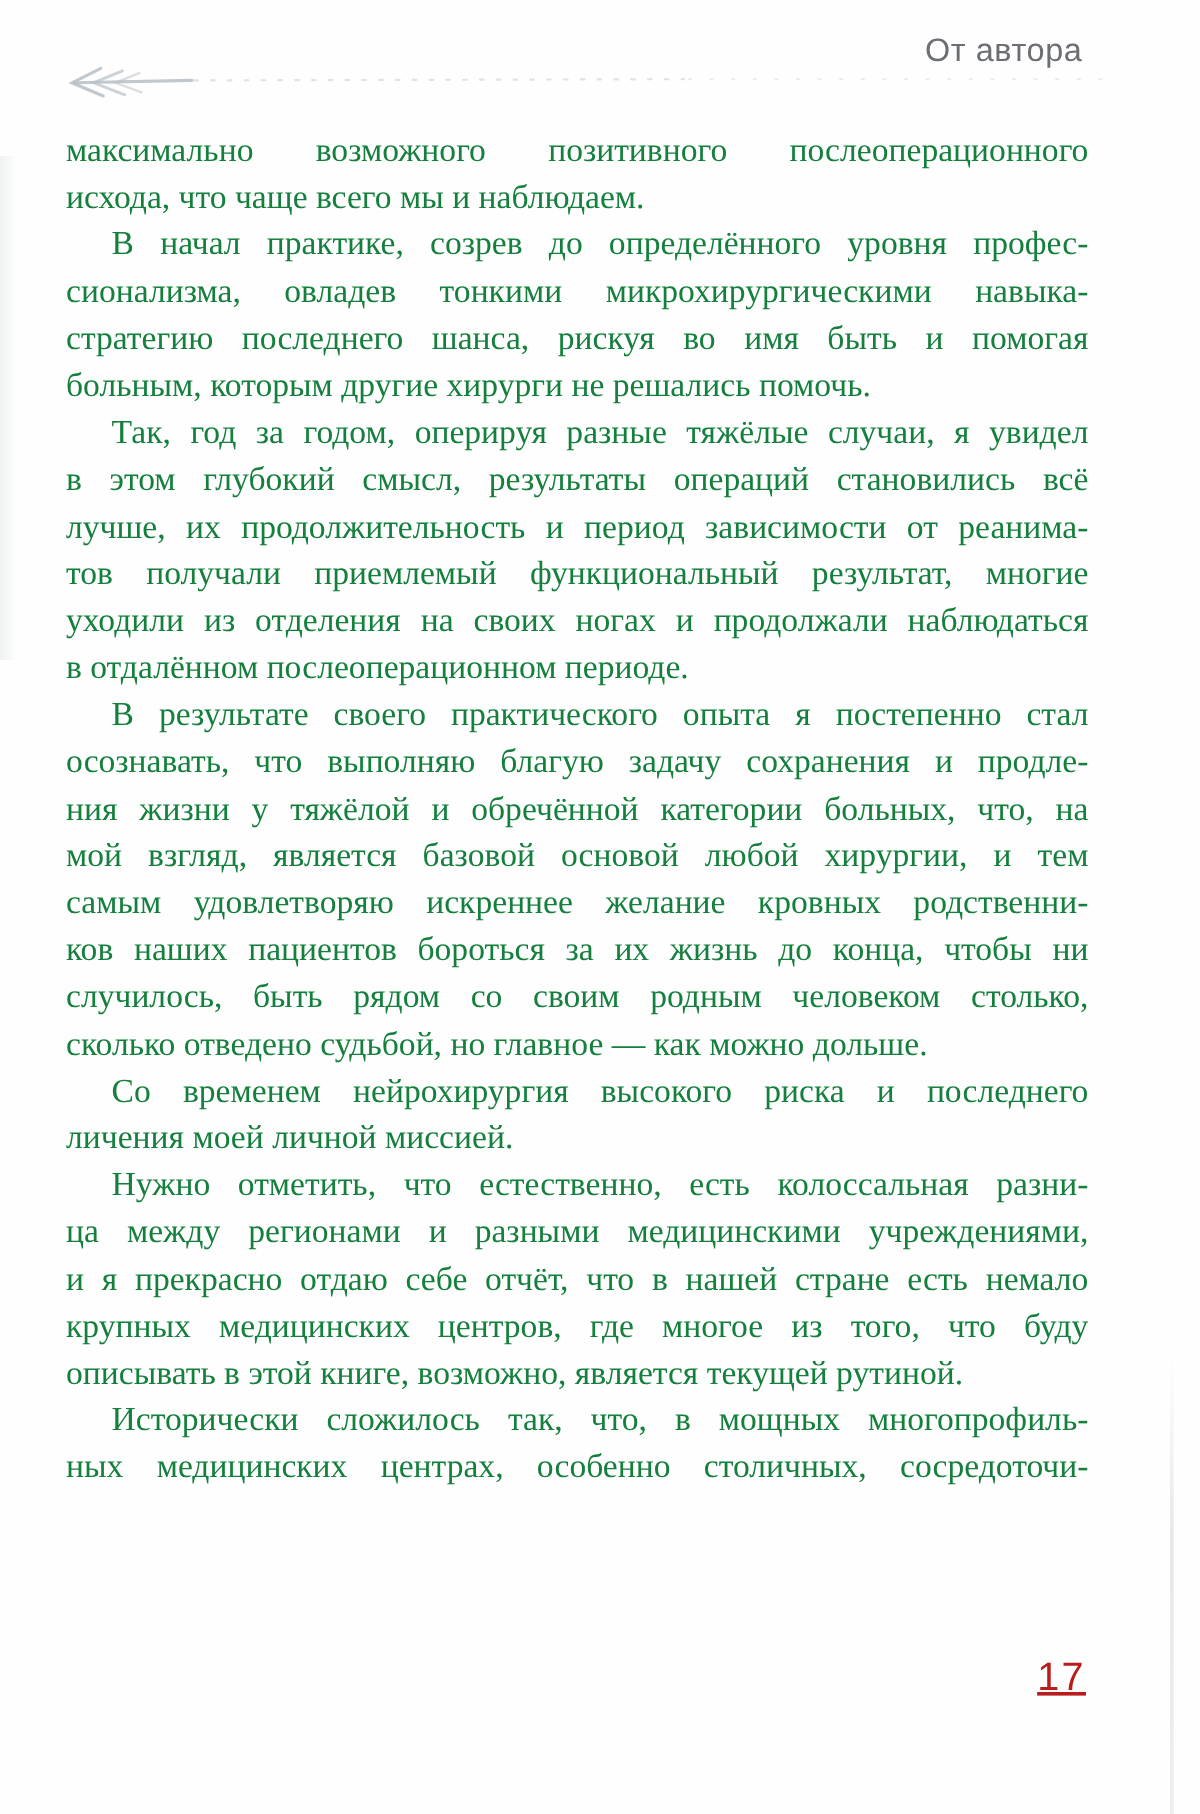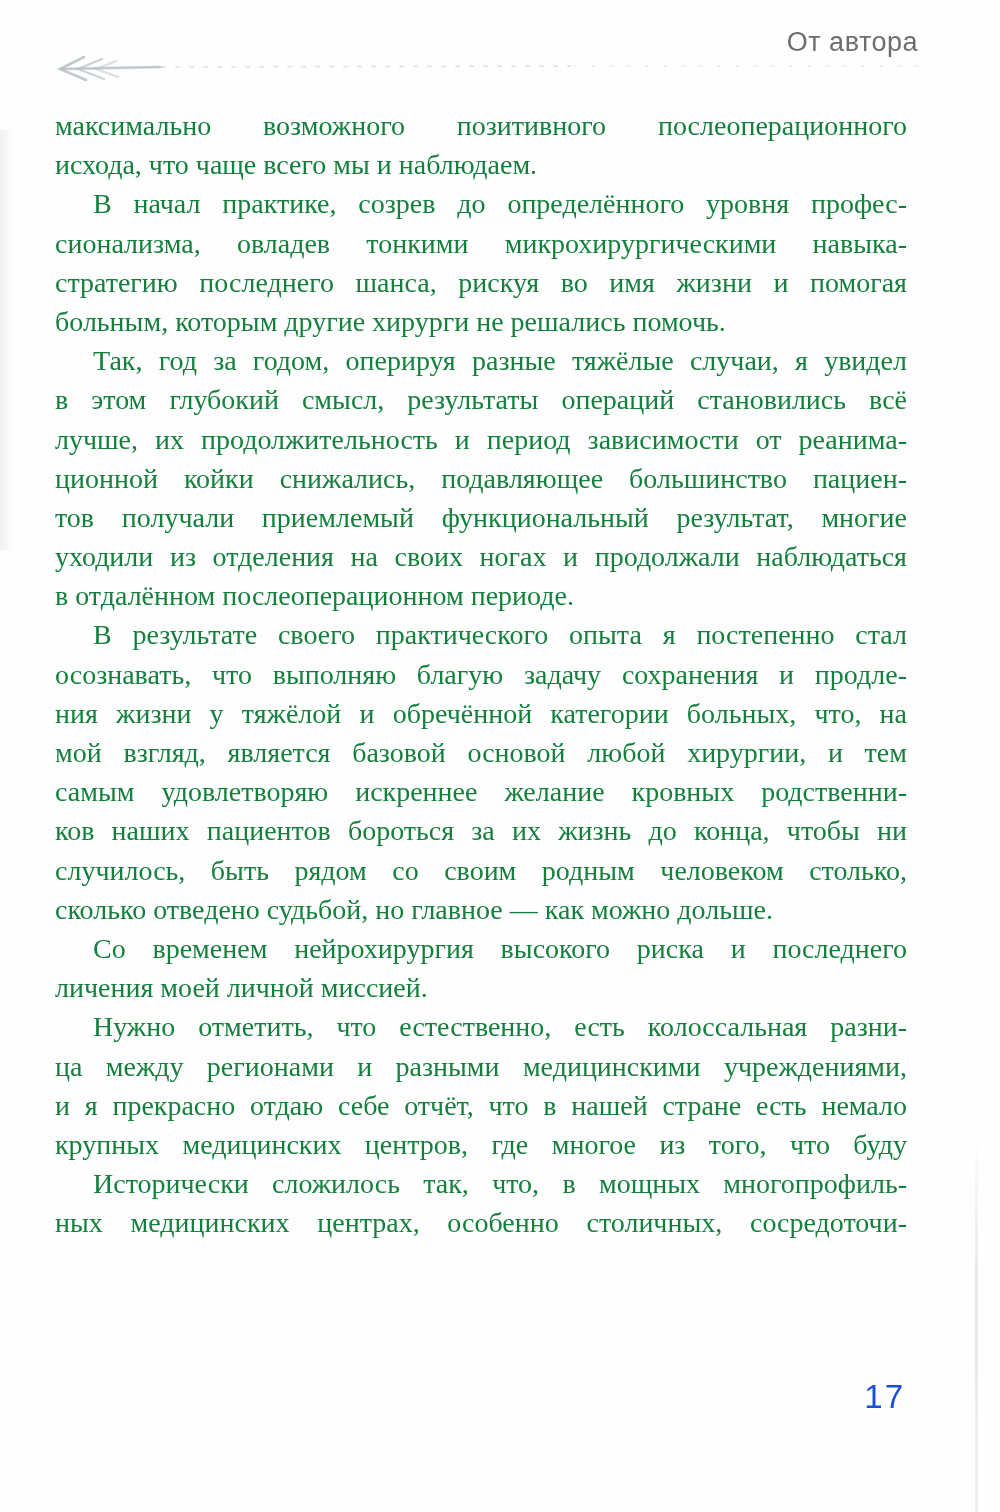--- a/index.html
+++ b/index.html
@@ -26,21 +26,21 @@
   .edge-right {
     position: absolute;
     right: 22px; top: 1130px;
     width: 3px; height: 382px;
     background: linear-gradient(180deg, rgba(225,229,231,0) 0%, #e4e8ea 40%, #eceff0 100%);
     pointer-events: none;
   }
   .running-head {
     position: absolute;
     top: 26px;
-    right: 82px;
+    right: 98px;
     font-family: "Liberation Sans", sans-serif;
     font-size: 27px;
     line-height: 32px;
     color: #6b6f73;
     letter-spacing: 0.5px;
   }
   .arrow-decoration {
     position: absolute;
     left: 50px;
     top: 54px;
@@ -68,22 +68,23 @@
   }
   .line.indent {
     padding-left: 38px;
   }
   .page-number {
     position: absolute;
     top: 1378px;
     right: 95px;
     font-family: "Liberation Sans", sans-serif;
     font-size: 33px;
-    color: #1d4ed8;
+    color: #b91c1c;
     letter-spacing: 2px;
+    text-decoration: underline;
   }
 </style>
 </head>
 <body>
 
 <div class="page">
 
   <div class="edge-left"></div>
   <div class="edge-right"></div>
 
@@ -101,42 +102,42 @@
       <line x1="112" y1="13" x2="520" y2="12" stroke-width="1.8" stroke-dasharray="3 11" opacity="0.45"></line>
       <line x1="524" y1="12" x2="880" y2="12" stroke-width="1.6" stroke-dasharray="2 16" opacity="0.3"></line>
     </g>
   </svg>
 
   <div class="body-text">
       <div class="line">максимально возможного позитивного послеоперационного</div>
       <div class="line last">исхода, что чаще всего мы и наблюдаем.</div>
       <div class="line indent">В начал практике, созрев до определённого уровня профес-</div>
       <div class="line">сионализма, овладев тонкими микрохирургическими навыка-</div>
-      <div class="line">стратегию последнего шанса, рискуя во имя жизни и помогая</div>
+      <div class="line">стратегию последнего шанса, рискуя во имя быть и помогая</div>
       <div class="line last">больным, которым другие хирурги не решались помочь.</div>
       <div class="line indent">Так, год за годом, оперируя разные тяжёлые случаи, я увидел</div>
       <div class="line">в этом глубокий смысл, результаты операций становились всё</div>
       <div class="line">лучше, их продолжительность и период зависимости от реанима-</div>
-      <div class="line">ционной койки снижались, подавляющее большинство пациен-</div>
       <div class="line">тов получали приемлемый функциональный результат, многие</div>
       <div class="line">уходили из отделения на своих ногах и продолжали наблюдаться</div>
       <div class="line last">в отдалённом послеоперационном периоде.</div>
       <div class="line indent">В результате своего практического опыта я постепенно стал</div>
       <div class="line">осознавать, что выполняю благую задачу сохранения и продле-</div>
       <div class="line">ния жизни у тяжёлой и обречённой категории больных, что, на</div>
       <div class="line">мой взгляд, является базовой основой любой хирургии, и тем</div>
       <div class="line">самым удовлетворяю искреннее желание кровных родственни-</div>
       <div class="line">ков наших пациентов бороться за их жизнь до конца, чтобы ни</div>
       <div class="line">случилось, быть рядом со своим родным человеком столько,</div>
       <div class="line last">сколько отведено судьбой, но главное — как можно дольше.</div>
       <div class="line indent">Со временем нейрохирургия высокого риска и последнего</div>
       <div class="line last">личения моей личной миссией.</div>
       <div class="line indent">Нужно отметить, что естественно, есть колоссальная разни-</div>
       <div class="line">ца между регионами и разными медицинскими учреждениями,</div>
       <div class="line">и я прекрасно отдаю себе отчёт, что в нашей стране есть немало</div>
       <div class="line">крупных медицинских центров, где многое из того, что буду</div>
+      <div class="line last">описывать в этой книге, возможно, является текущей рутиной.</div>
       <div class="line indent">Исторически сложилось так, что, в мощных многопрофиль-</div>
       <div class="line">ных медицинских центрах, особенно столичных, сосредоточи-</div>
     </div>
 
   <div class="page-number">17</div>
 
 </div>
 
 </body></html>

